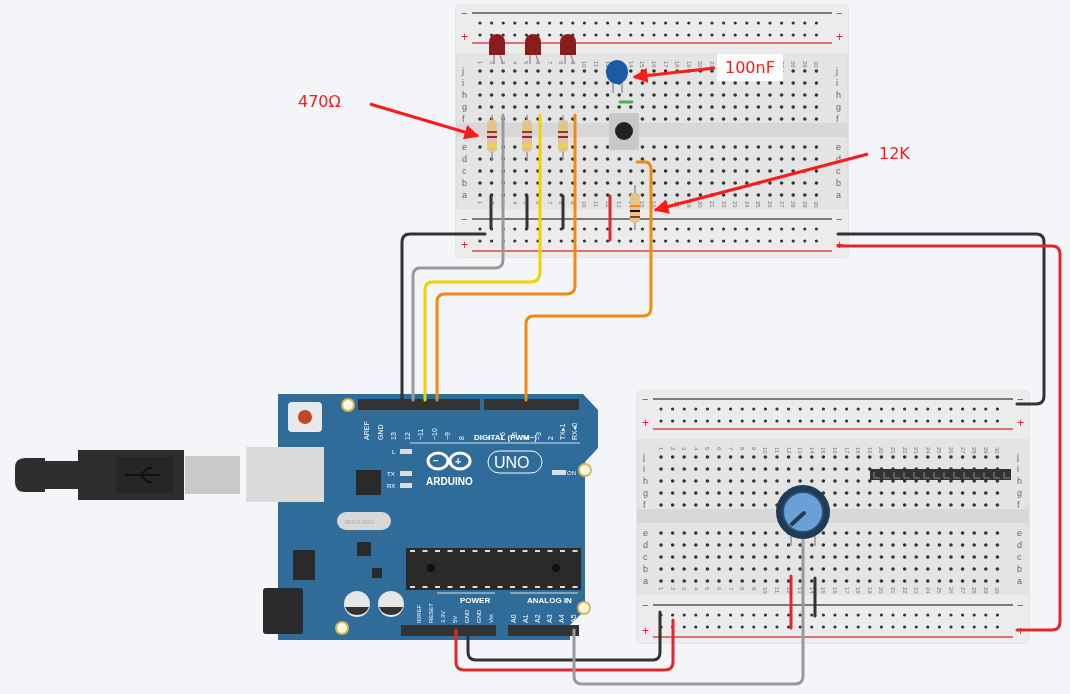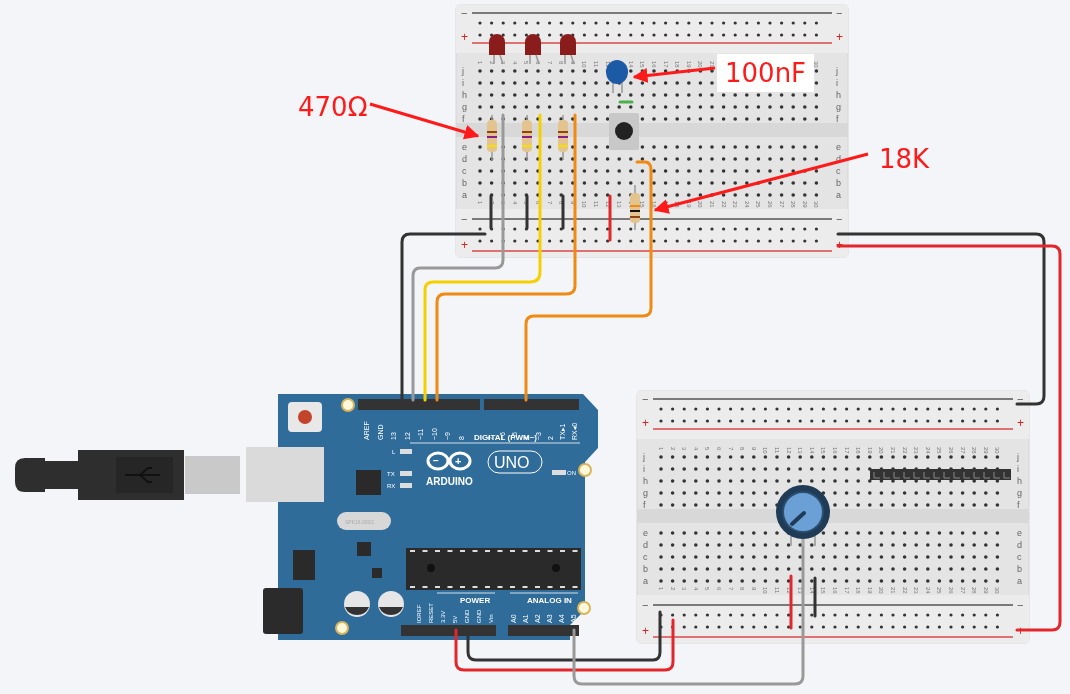--- a/index.html
+++ b/index.html
@@ -1,18 +1,18 @@
 <!DOCTYPE html>
 <html><head>
 <meta charset="utf-8">
 <style>
   html,body{margin:0;padding:0;}
   body{width:1070px;height:694px;background:#f3f5f8;position:relative;overflow:hidden;font-family:"Liberation Sans",sans-serif;}
   #stage{position:absolute;left:0;top:0;width:1070px;height:694px;}
-  .label{position:absolute;color:#ff1a1a;font-family:"DejaVu Sans",sans-serif;font-size:26px;}
+  .label{position:absolute;color:#ff1a1a;font-family:"DejaVu Sans",sans-serif;font-size:16px;}
   .label.boxed{background:#fff;padding:4px 8px;}
 </style>
 </head>
 <body>
 
 <div id="stage">
   <svg id="svg" width="1070" height="694" viewBox="0 0 1070 694" xmlns="http://www.w3.org/2000/svg">
     <defs>
       <marker id="arrow" viewBox="0 0 10 10" refX="9" refY="5" markerWidth="5" markerHeight="5" orient="auto">
         <path d="M0,0 L10,5 L0,10 z" fill="#ff1a1a"></path>
@@ -1244,14 +1244,14 @@
       </g>
     <g id="arrows">
         <line x1="370" y1="104" x2="478" y2="136" stroke="#ff1a1a" stroke-width="3" marker-end="url(#arrow)"></line>
         <line x1="715" y1="68" x2="634" y2="77" stroke="#ff1a1a" stroke-width="3" marker-end="url(#arrow)"></line>
         <line x1="868" y1="154" x2="655" y2="210" stroke="#ff1a1a" stroke-width="3" marker-end="url(#arrow)"></line>
       </g>
   </svg>
 
   <div class="label" style="left:298px;top:92px;">470Ω</div>
   <div class="label boxed" style="left:717px;top:54px;">100nF</div>
-  <div class="label" style="left:879px;top:144px;">18K</div>
+  <div class="label" style="left:879px;top:144px;">12K</div>
 </div>
 
 </body></html>

